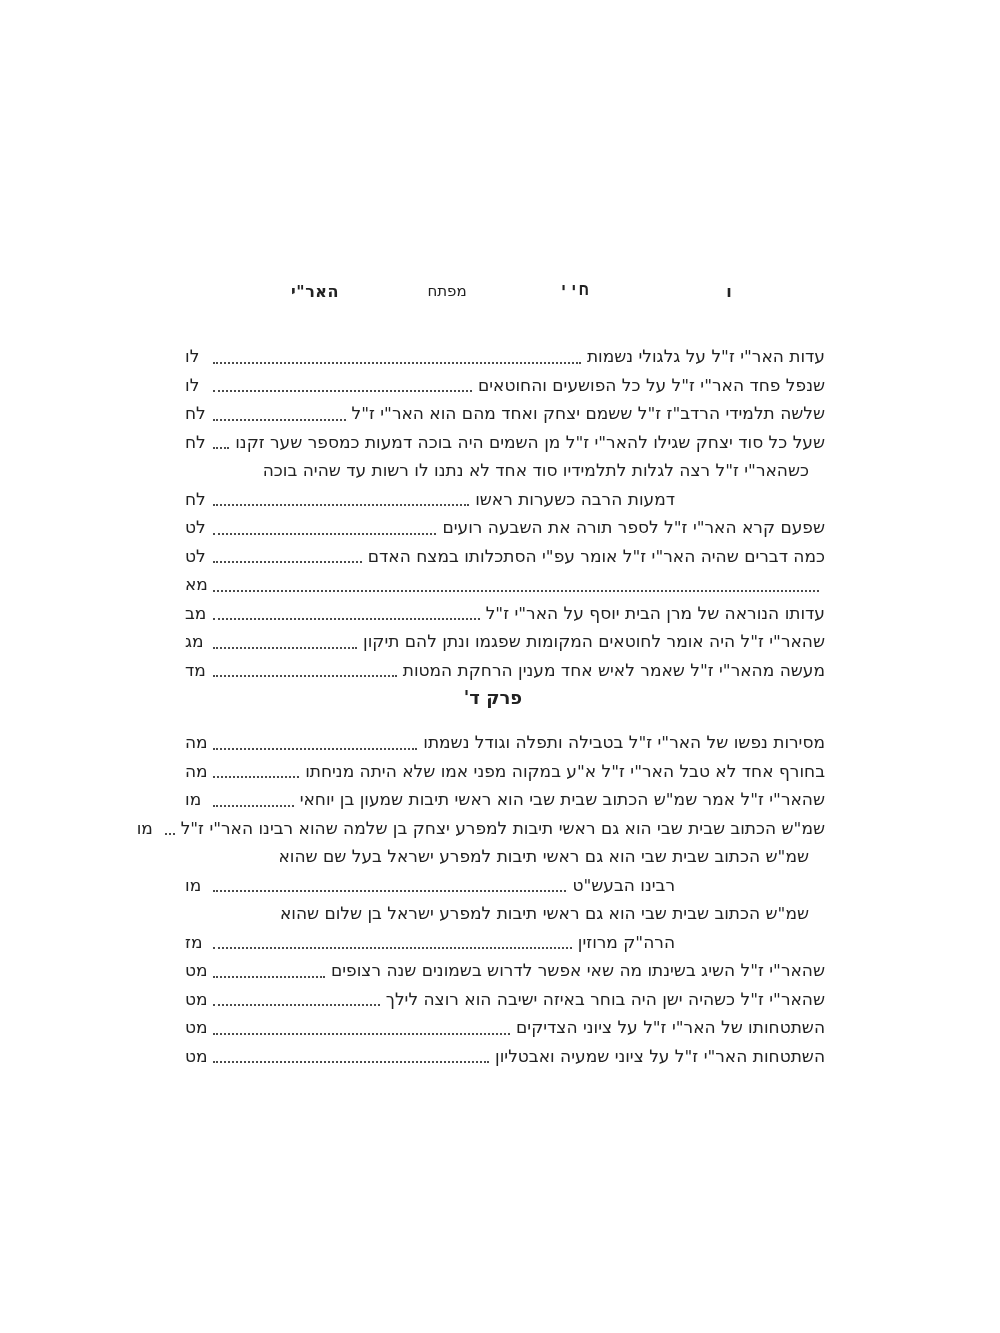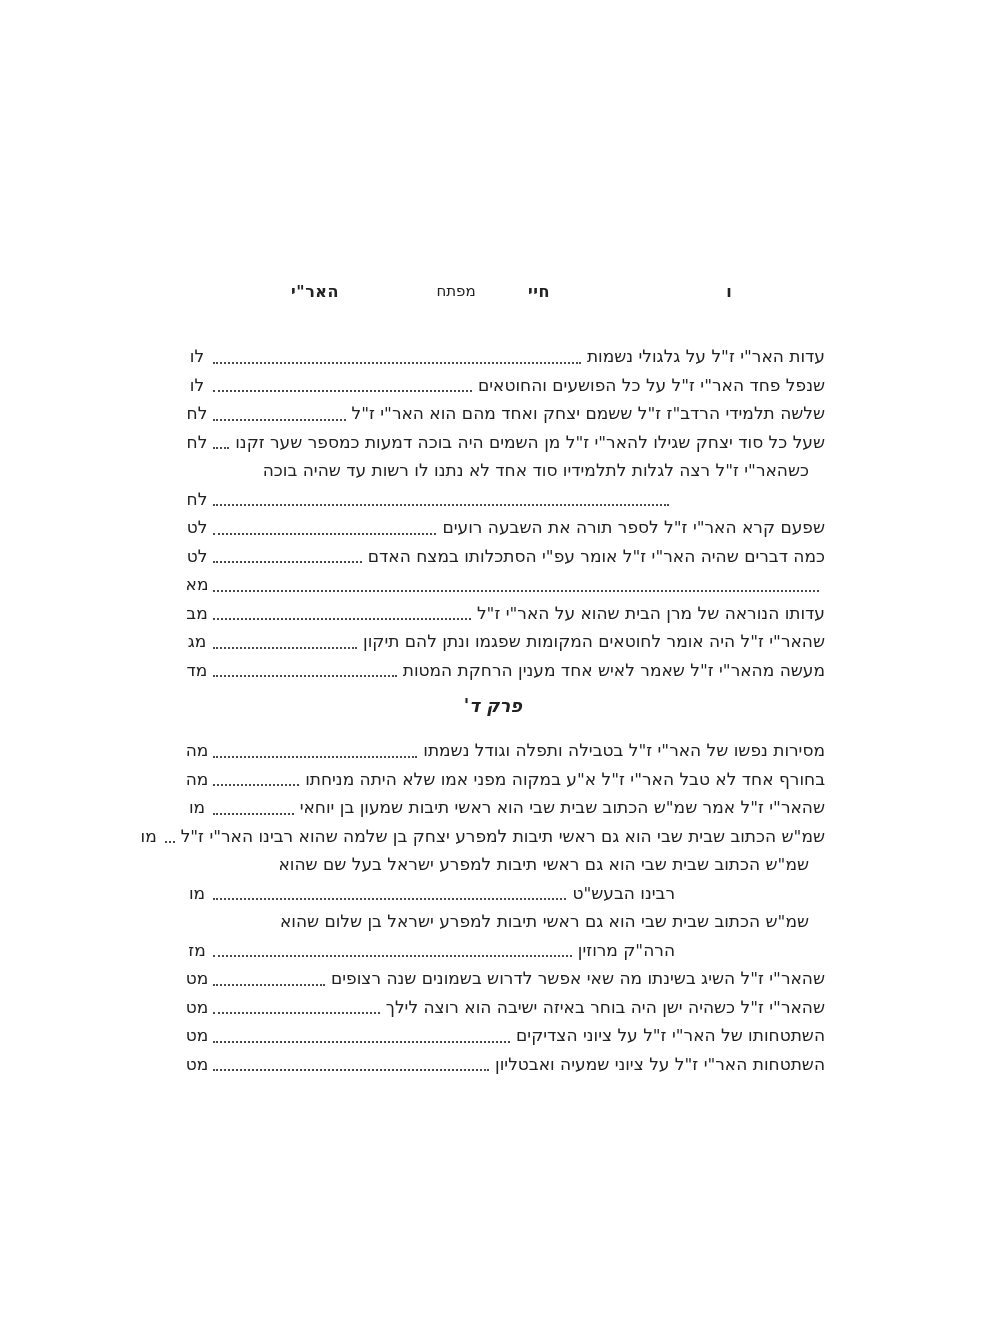--- a/index.html
+++ b/index.html
@@ -24,22 +24,22 @@
     direction:rtl;
   }
   .running-header .hdr{
     position:absolute;top:0;
     transform:translateX(-50%);
     white-space:nowrap;
     font-size:16px;
   }
   .hdr.title{font-weight:bold;letter-spacing:.5px;}
   .hdr.folio{left:544px;font-weight:bold;}
-  .hdr.t-right{left:354px;}
-  .hdr.t-center{left:271px;font-size:15px;}
+  .hdr.t-right{left:389px;font-family:Liberation Mono, monospace;}
+  .hdr.t-center{left:262px;font-size:15px;}
   .hdr.t-left{left:130px;}
   
   .toc{
     direction:rtl;
     margin-top:36px;
     font-size:17px;
   }
   .toc-line{
     min-height:28.5px;
     line-height:28.5px;
@@ -50,32 +50,31 @@
   }
   .entry-text{white-space:nowrap;}
   .leader{
     flex:1 1 auto;
     min-width:10px;
     border-bottom:2px dotted #4a4a4a;
     margin:0 6px 7px 4px;
   }
   .page-num{
     min-width:24px;
-    text-align:center;
+    text-align:left;
     white-space:nowrap;
   }
   .wrap-first{padding-right:16px;}
   .wrap-last{padding-right:150px;}
   .chapter-heading{
     text-align:center;
     font-weight:bold;
     font-size:18px;
-    margin:8px 24px 16px 0;
+    margin:0 24px 16px 0;
     line-height:28px;
-    font-style:italic;
   }
 </style>
 </head>
 <body>
 
 <div class="page">
   <div class="content">
 
     <header class="running-header">
       <span class="hdr folio">ו</span>
@@ -100,39 +99,40 @@
     <span class="leader"></span>
     <span class="page-num">לח</span>
   </div>
         <div class="toc-line toc-row">
     <span class="entry-text">שעל כל סוד יצחק שגילו להאר"י ז"ל מן השמים היה בוכה דמעות כמספר שער זקנו</span>
     <span class="leader"></span>
     <span class="page-num">לח</span>
   </div>
         <div class="toc-line wrap-first">כשהאר"י ז"ל רצה לגלות לתלמידיו סוד אחד לא נתנו לו רשות עד שהיה בוכה</div>
         <div class="toc-line toc-row wrap-last">
+    <span class="entry-text">דמעות הרבה כשערות ראשו</span>
     <span class="leader"></span>
     <span class="page-num">לח</span>
   </div>
         <div class="toc-line toc-row">
     <span class="entry-text">שפעם קרא האר"י ז"ל לספר תורה את השבעה רועים</span>
     <span class="leader"></span>
     <span class="page-num">לט</span>
   </div>
         <div class="toc-line toc-row">
     <span class="entry-text">כמה דברים שהיה האר"י ז"ל אומר עפ"י הסתכלותו במצח האדם</span>
     <span class="leader"></span>
     <span class="page-num">לט</span>
   </div>
         <div class="toc-line toc-row">
     <span class="leader"></span>
     <span class="page-num">מא</span>
   </div>
         <div class="toc-line toc-row">
-    <span class="entry-text">עדותו הנוראה של מרן הבית שהוא על האר"י ז"ל</span>
+    <span class="entry-text">עדותו הנוראה של מרן הבית יוסף על האר"י ז"ל</span>
     <span class="leader"></span>
     <span class="page-num">מב</span>
   </div>
         <div class="toc-line toc-row">
     <span class="entry-text">שהאר"י ז"ל היה אומר לחוטאים המקומות שפגמו ונתן להם תיקון</span>
     <span class="leader"></span>
     <span class="page-num">מג</span>
   </div>
         <div class="toc-line toc-row">
     <span class="entry-text">מעשה מהאר"י ז"ל שאמר לאיש אחד מענין הרחקת המטות</span>

